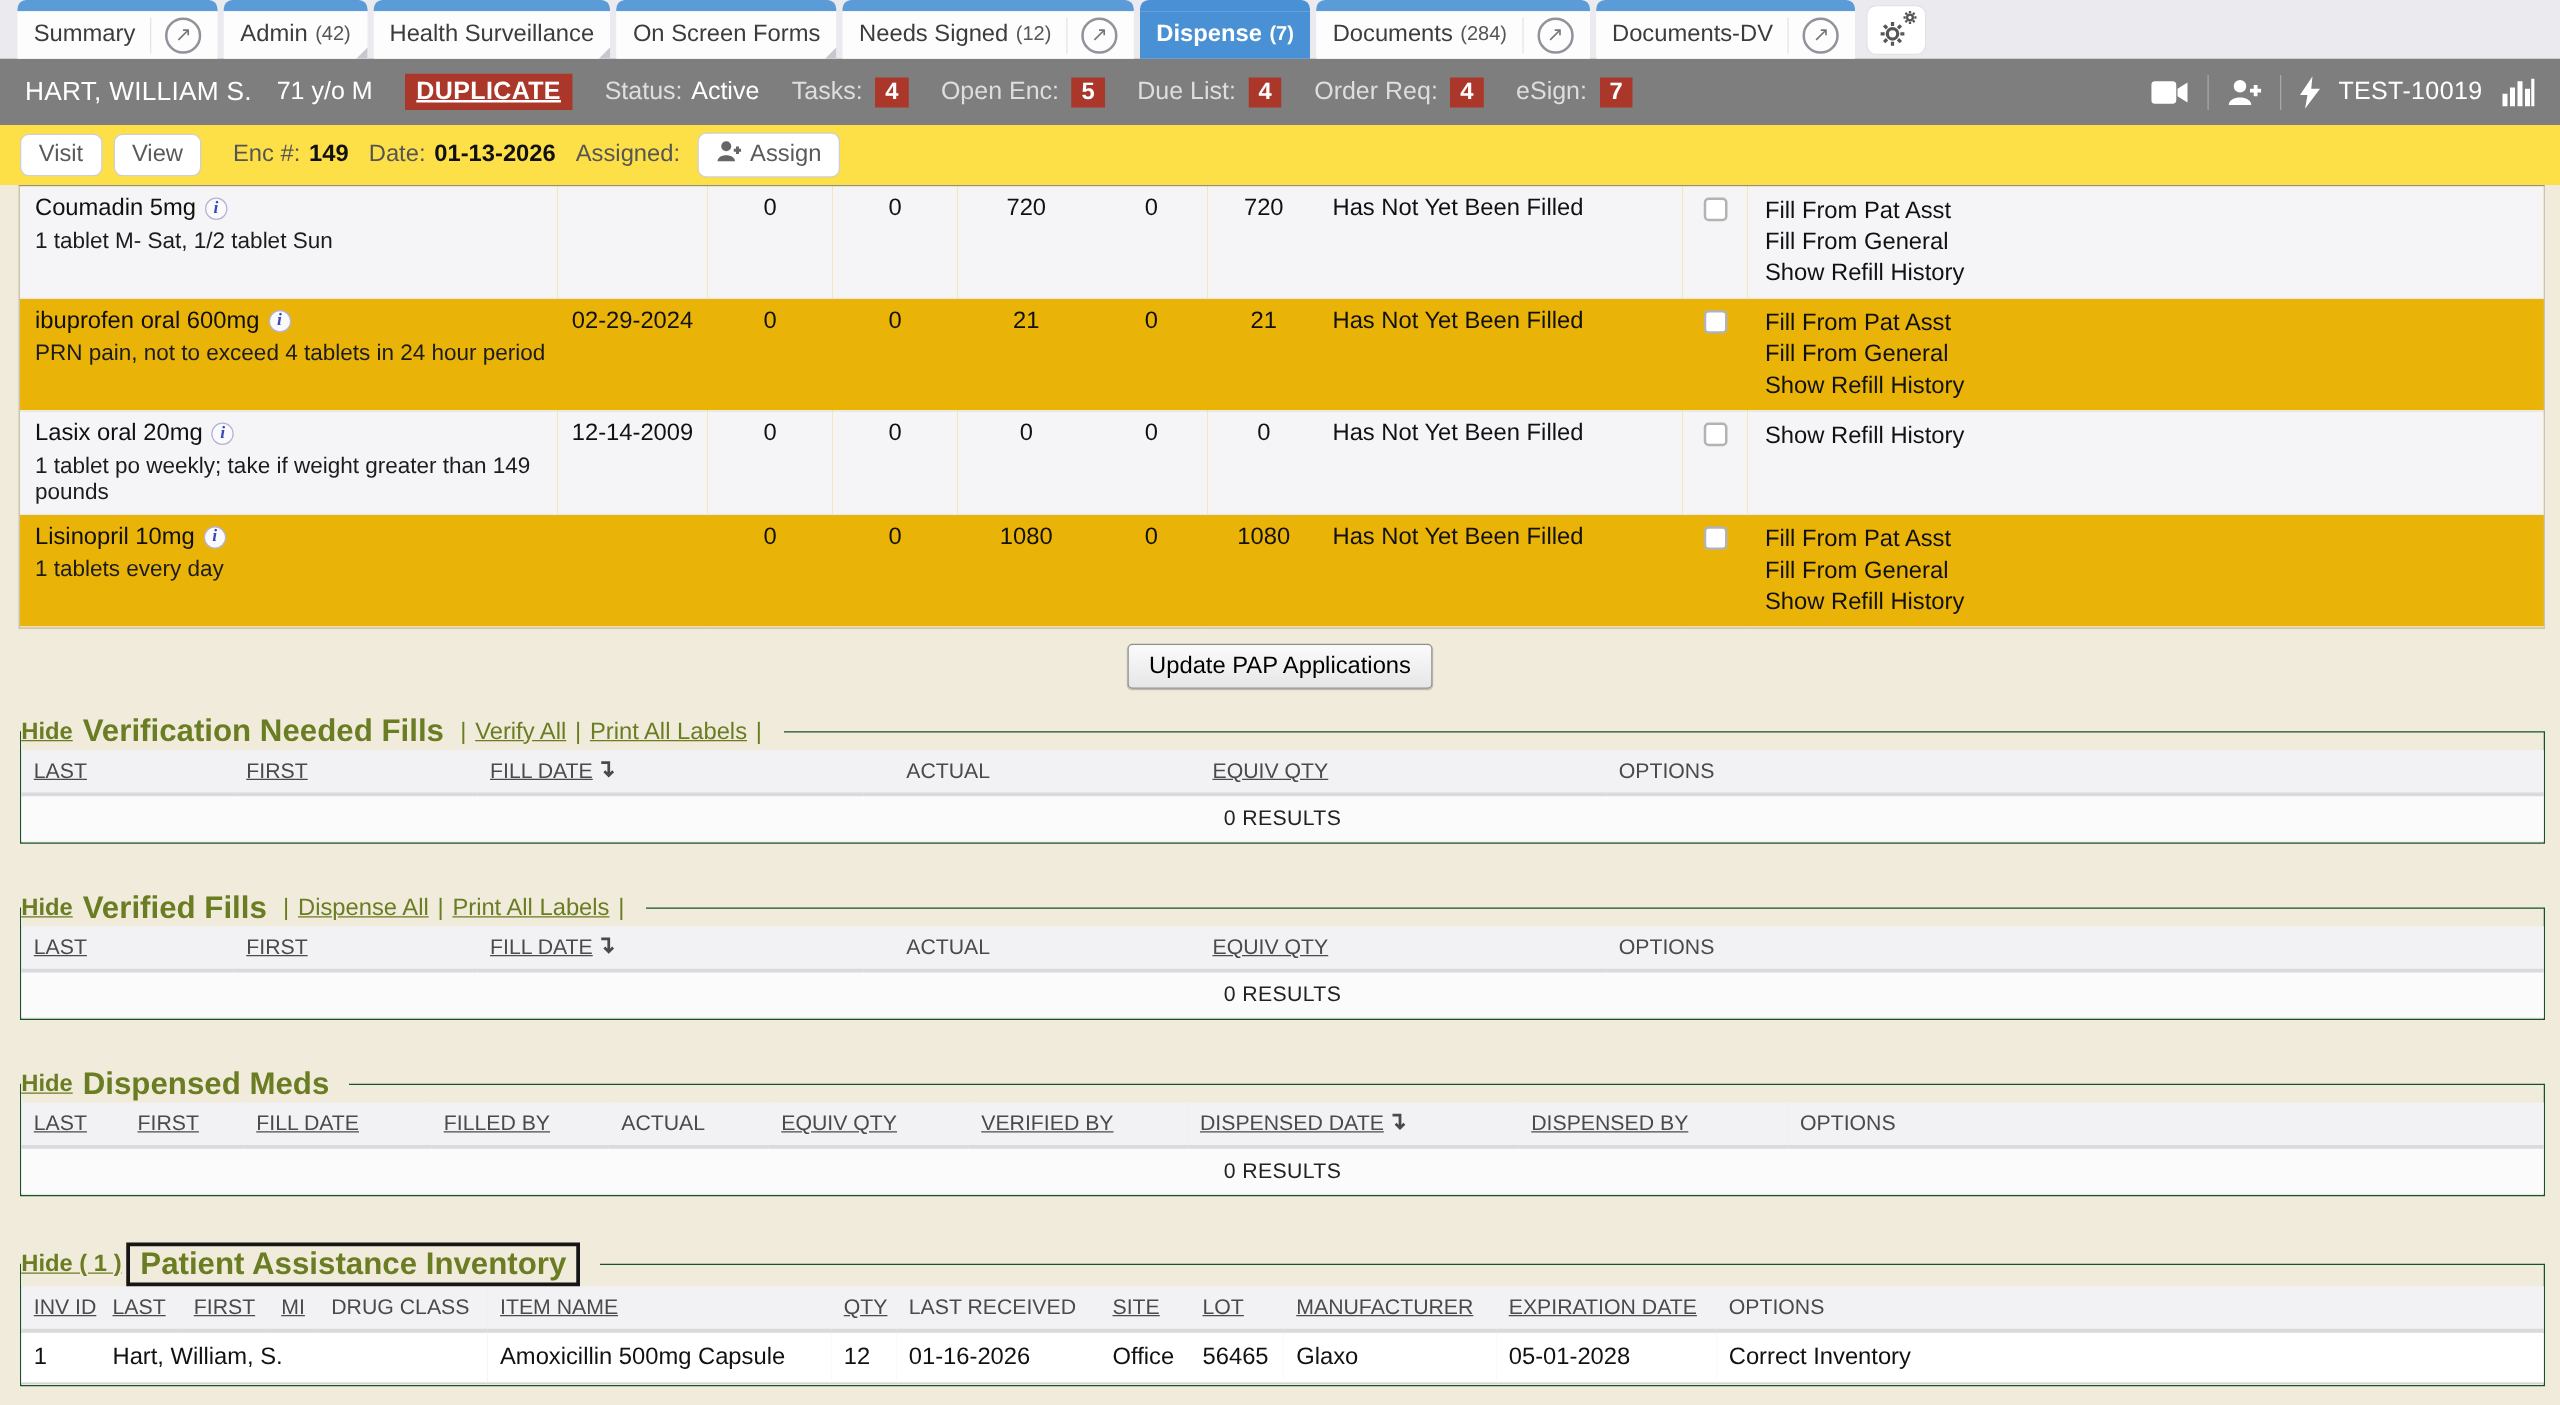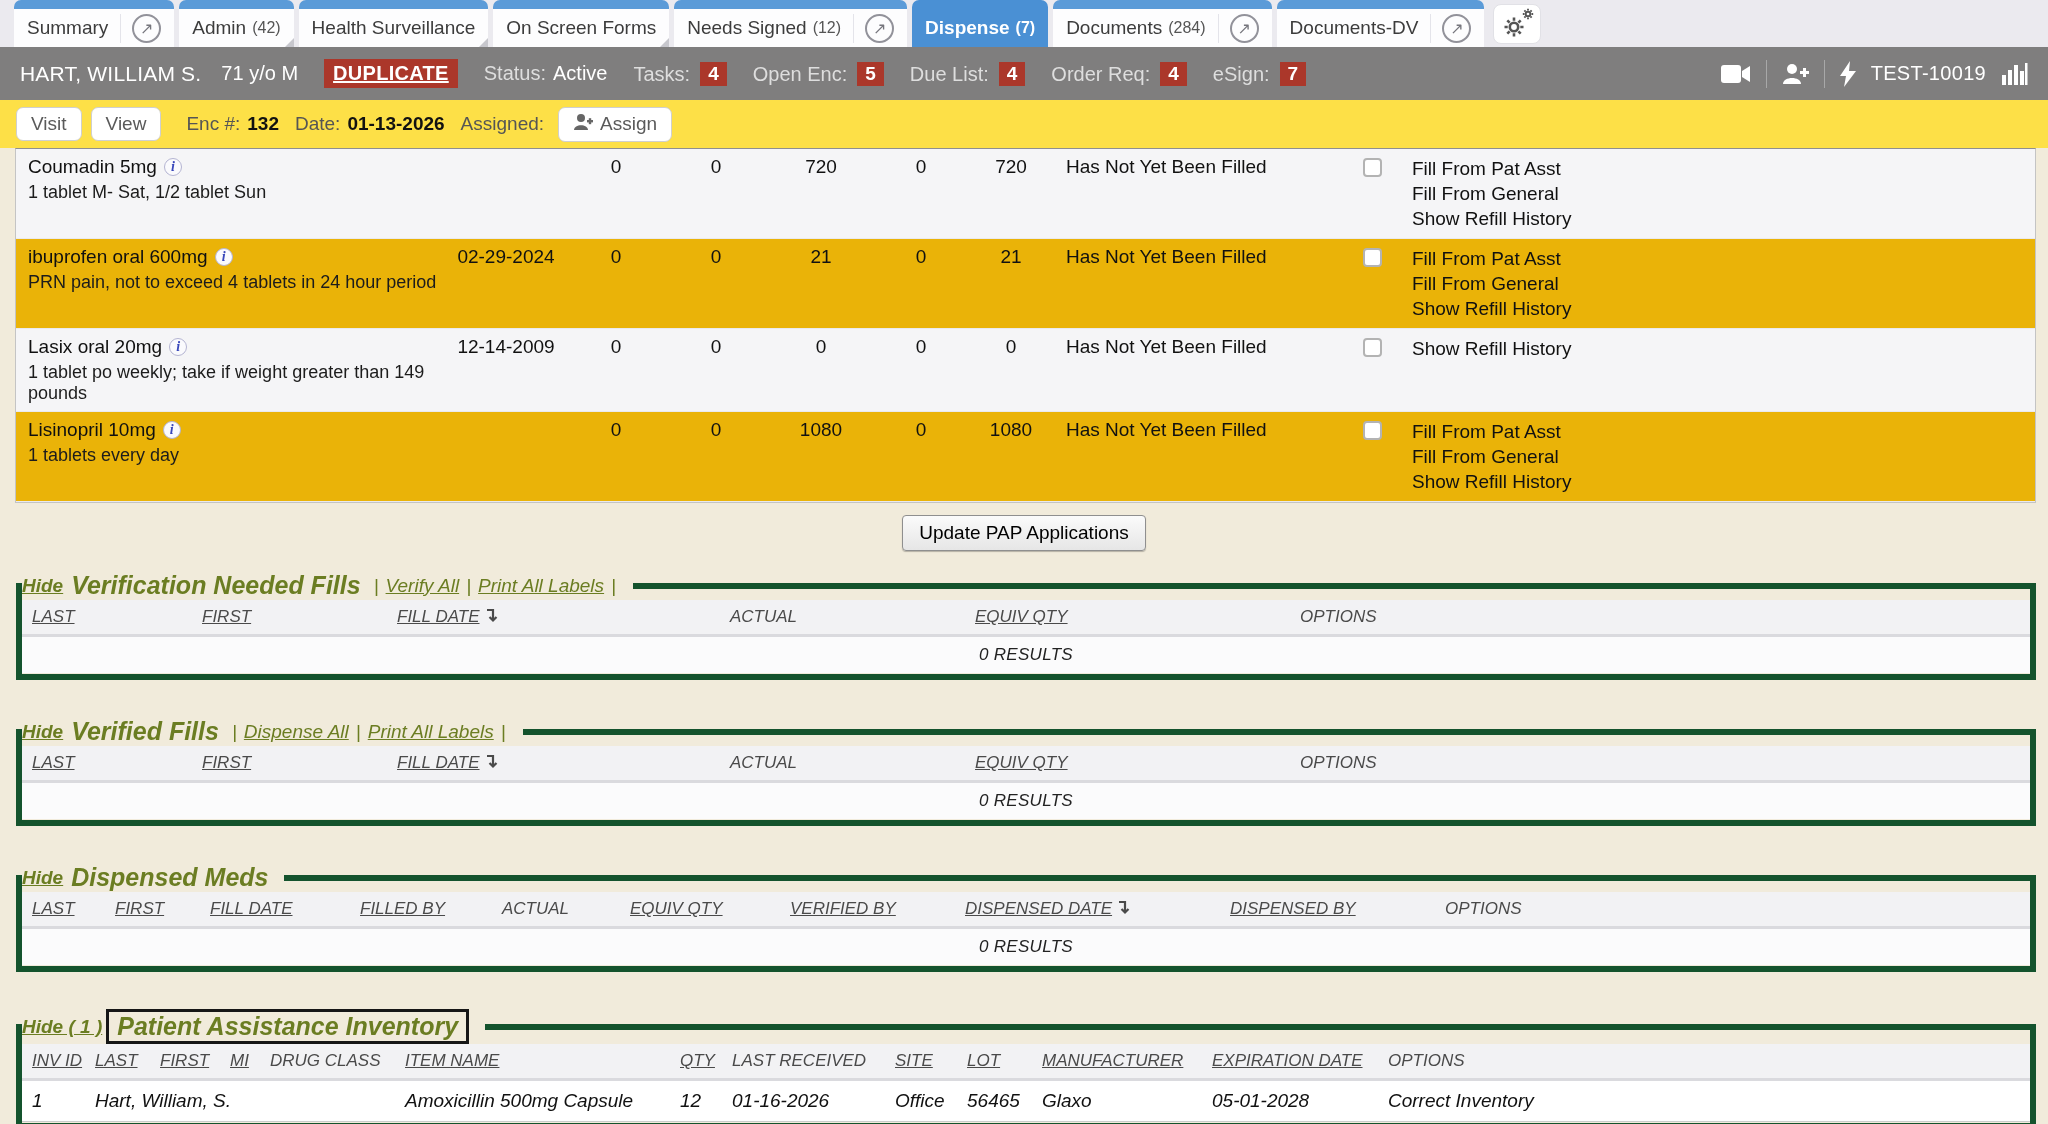--- a/index.html
+++ b/index.html
@@ -21,21 +21,21 @@
   .gearbtn { align-self:center; margin-left:4px; width:48px; height:40px; background:#fff; border:1px solid #e1e1e6; border-radius:8px; display:flex; align-items:center; justify-content:center; cursor:pointer; }
   .gearwrap { position:relative; width:26px; height:26px; }
   .gearwrap svg.small { position:absolute; top:-3px; right:-4px; }
   .gearwrap svg.big { position:absolute; bottom:-1px; left:-1px; }
 
   
   .banner { height:53px; background:#7f7e7e; color:#fff; display:flex; align-items:center; padding:0 20px; font-size:20px; }
   .pname { font-weight:normal; font-size:21px; letter-spacing:.2px; }
   .agesex { margin-left:20px; }
   .dupbadge { margin-left:26px; background:#ab372a; padding:3px 9px; font-weight:bold; text-decoration:underline; letter-spacing:.3px; cursor:pointer; }
-  .bgrp { margin-left:26px; display:flex; align-items:flex-end; }
+  .bgrp { margin-left:26px; display:flex; align-items:flex-start; }
   .blabel { color:#dedede; }
   .bval { color:#fff; font-weight:normal; margin-left:7px; }
   .badge { margin-left:10px; background:#ab372a; color:#fff; font-weight:bold; padding:1px 8px; font-size:19px; cursor:pointer; }
   .bright { margin-left:auto; display:flex; align-items:center; gap:15px; }
   .vdiv { width:1px; height:28px; background:#a8a8a8; }
   .bicon { display:flex; align-items:center; cursor:pointer; }
   .pid { font-size:20px; letter-spacing:.3px; }
 
   
   .subbar { height:48px; background:#fde047; display:flex; align-items:center; padding:0 16px; }
@@ -59,21 +59,21 @@
   .optcell { padding-left:14px !important; }
   .optlink { display:block; line-height:25px; cursor:pointer; }
   .infoicon { display:inline-flex; align-items:center; justify-content:center; width:18px; height:18px; margin-left:7px; border:1px solid #b4b4d2; border-radius:50%; background:#fafafd; color:#3947bb; font-family:"Liberation Serif", serif; font-style:italic; font-weight:bold; font-size:14px; vertical-align:2px; cursor:pointer; }
   .footerbar { background:#f3f3f6; border-top:1px solid #dcdcdc; text-align:center; padding:7px 0; font-size:17px; color:#2e2e2e; letter-spacing:.3px; }
 
   
   .paprow { text-align:center; margin:12px 0 20px; }
   .papbtn { background:linear-gradient(#fbfbfb,#e6e6e6); border:1px solid #8f8f8f; border-radius:4px; padding:6px 16px; font-size:19px; color:#000; cursor:pointer; box-shadow:0 1px 1px rgba(0,0,0,.25); font-family:"Liberation Sans", sans-serif; }
 
   
-  fieldset.sec { margin:0 12px 37px 16px; border:6px solid #14532d; padding:0 0 1px 0;font-style:italic; }
+  fieldset.sec { margin:0 12px 37px 16px; border:1px solid #14532d; padding:0 0 1px 0; }
   fieldset.sec legend { margin-left:0; padding:0 10px 0 0; }
   .leg { display:flex; align-items:center; white-space:nowrap; }
   .hidelink { color:#6b7d22; font-weight:bold; font-size:19px; text-decoration:underline; cursor:pointer; }
   .sectitle { color:#6b7d22; font-weight:bold; font-size:25px; margin:0 6px 0 8px; }
   .sectitle.boxed { border:3px solid #161616; padding:0 8px; margin-left:4px; }
   .sep { color:#6b7d22; font-size:19px; margin:0 7px; }
   .seclink { color:#6b7d22; font-size:19px; text-decoration:underline; cursor:pointer; }
   .hrow th { background:#f2f2f4; border-bottom:3px solid #dadade; font-size:17px; font-weight:normal; color:#4a4a4a; text-align:left; padding:7px 0 7px 10px; white-space:nowrap; }
   .hrow th.u .htxt { text-decoration:underline; }
   .hrow th.pl34 { padding-left:34px; }
@@ -230,21 +230,21 @@
           <rect x="24" y="1" width="2.5" height="22" fill="#fff"></rect>
         </svg>
     </span>
   </span>
 </div>
 
 <div class="subbar">
   <button class="wbtn">Visit</button>
   <button class="wbtn">View</button>
   <span class="tlabel">Enc #:</span>
-  <span class="tval">132</span>
+  <span class="tval">149</span>
   <span class="tlabel">Date:</span>
   <span class="tval">01-13-2026</span>
   <span class="tlabel">Assigned:</span>
   <button class="wbtn assignbtn">
     <span>
       <svg width="20" height="18" viewBox="0 0 20 18">
           <circle cx="8" cy="5" r="4" fill="#666"></circle>
           <path d="M1,17 c0,-6.5 14,-6.5 14,0 z" fill="#666"></path>
           <rect x="14" y="7" width="6" height="2.4" fill="#666"></rect>
           <rect x="15.8" y="5.2" width="2.4" height="6" fill="#666"></rect>

